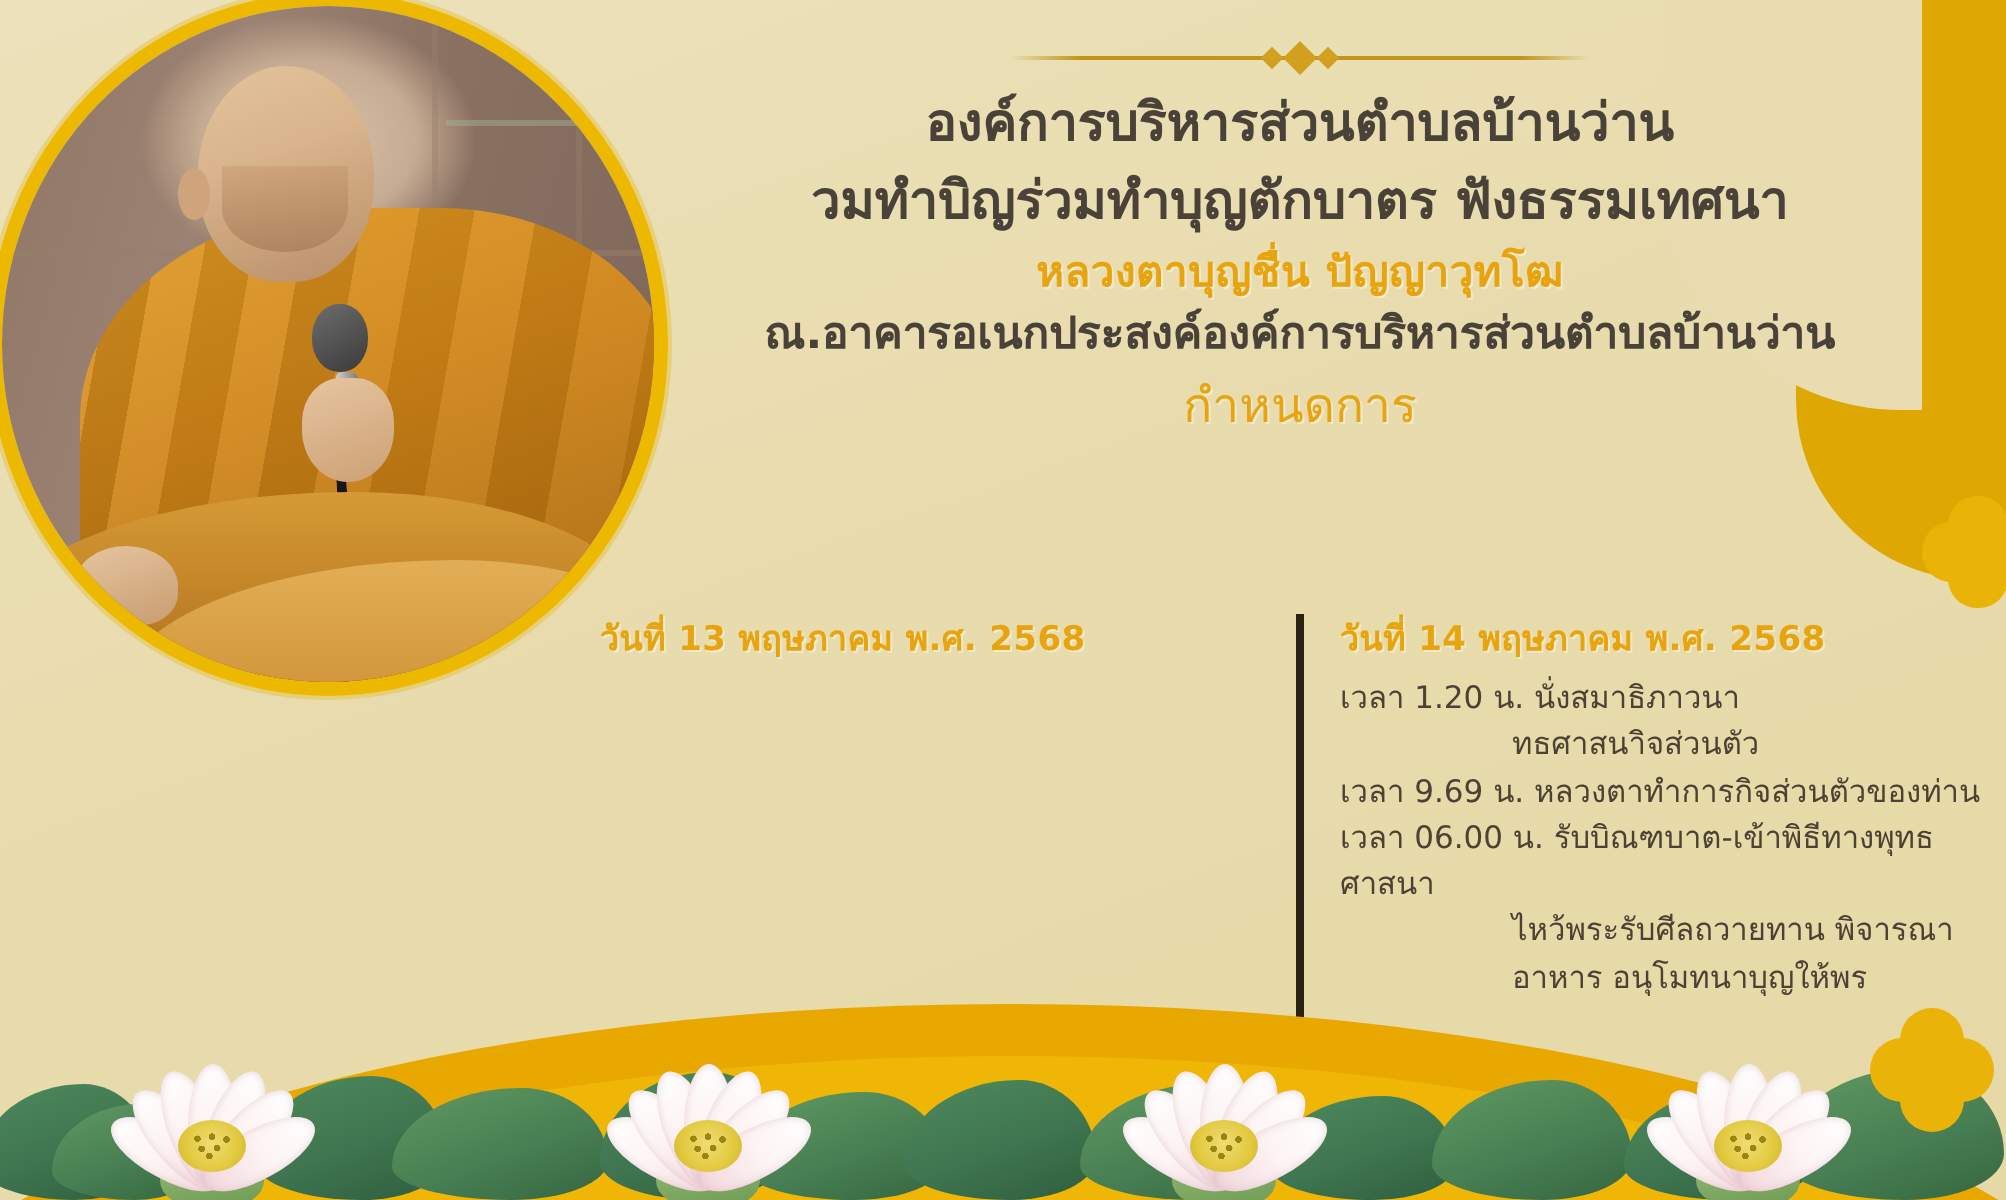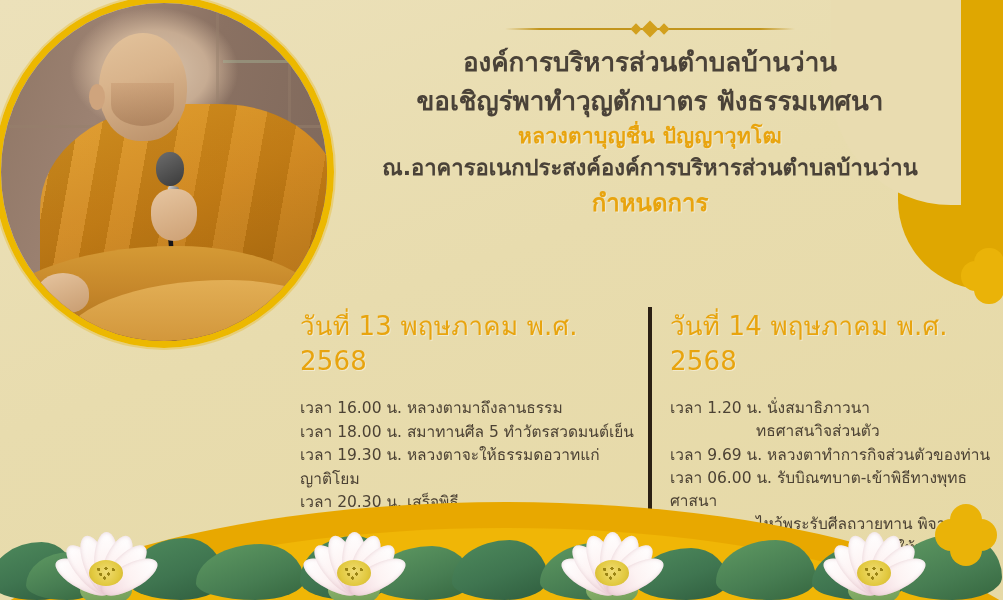--- a/index.html
+++ b/index.html
@@ -176,42 +176,42 @@
   }
   .monk-name{
     font-size:21px; font-weight:bold; color:#e8a40e;
     text-shadow:1px 1px 0 rgba(255,255,255,.4);
     line-height:1.45; letter-spacing:.3px;
   }
   .venue{
     font-size:22px; font-weight:bold; color:#4a4238; line-height:1.5;
   }
   .agenda-word{
-    font-size:24px; font-weight:bold; color:#e8a40e;
+    font-size:24px; font-weight:normal; color:#e8a40e;
     text-shadow:1px 1px 0 rgba(255,255,255,.4);
     line-height:1.6;
   }
 
   
   #schedule{
     position:absolute; left:300px; top:305px; width:703px; height:215px;
     display:flex;
   }
   .col{ position:relative; }
   #col-left{ width:350px; padding-right:16px; }
   #col-right{ width:353px; padding-left:20px; }
   #col-divider{
     position:absolute; left:348px; top:2px;
     width:4px; height:208px;
     background:#2b2014;
   }
   .col-date{
-    font-size:26px; font-weight:normal; color:#e8a40e;
+    font-size:17px; font-weight:bold; color:#e8a40e;
     text-shadow:1px 1px 0 rgba(255,255,255,.4);
-    margin-bottom:21px; letter-spacing:.2px;
+    margin-bottom:6px; letter-spacing:.2px;
   }
   .col-items{ list-style:none; }
   .col-items li{
     font-size:15.5px; color:#4c4234; line-height:1.52;
     white-space:pre-line;
   }
   #col-right .col-items li{ line-height:1.5; }
   .indent{ display:block; padding-left:86px; }
 
   
@@ -304,43 +304,37 @@
 
 
     <div id="title-divider">
       <span class="ln"></span>
         <span class="dia3"></span>
         <span class="dia"></span>
         <span class="dia2"></span>
     </div>
 
     <div class="sub1">องค์การบริหารส่วนตำบลบ้านว่าน</div>
-    <div class="sub2">ขอเชิญร่พาทำวุญตักบาตร ฟังธรรมเทศนา</div>
+    <div class="sub2">วมทำบิญร่วมทำบุญตักบาตร ฟังธรรมเทศนา</div>
     <div class="monk-name">หลวงตาบุญชื่น ปัญญาวุทโฒ</div>
     <div class="venue">ณ.อาคารอเนกประสงค์องค์การบริหารส่วนตำบลบ้านว่าน</div>
     <div class="agenda-word">กำหนดการ</div>
   </div>
 
   <div class="quatrefoil" style="width:56px;height:56px;right:-14px;top:248px;">
     <i></i>
       <i></i>
       <i></i>
       <i></i>
       <i></i>
   </div>
 
   <div id="schedule">
     <div class="col" id="col-left">
       <div class="col-date">วันที่ 13 พฤษภาคม พ.ศ. 2568</div>
-      <ul class="col-items">
-        <li>เวลา 16.00 น. หลวงตามาถึงลานธรรม</li>
-        <li>เวลา 18.00 น. สมาทานศีล 5 ทำวัตรสวดมนต์เย็น</li>
-        <li>เวลา 19.30 น. หลวงตาจะให้ธรรมดอวาทแก่ญาติโยม</li>
-        <li>เวลา 20.30 น. เสร็จพิธี</li>
-      </ul>
     </div>
 
     <div id="col-divider"></div>
 
     <div class="col" id="col-right">
       <div class="col-date">วันที่ 14 พฤษภาคม พ.ศ. 2568</div>
       <ul class="col-items">
         <li>เวลา 1.20 น. นั่งสมาธิภาวนา</li>
         <li class="indent">ทธศาสนาิจส่วนตัว</li>
         <li>เวลา 9.69 น. หลวงตาทำการกิจส่วนตัวของท่าน</li>

